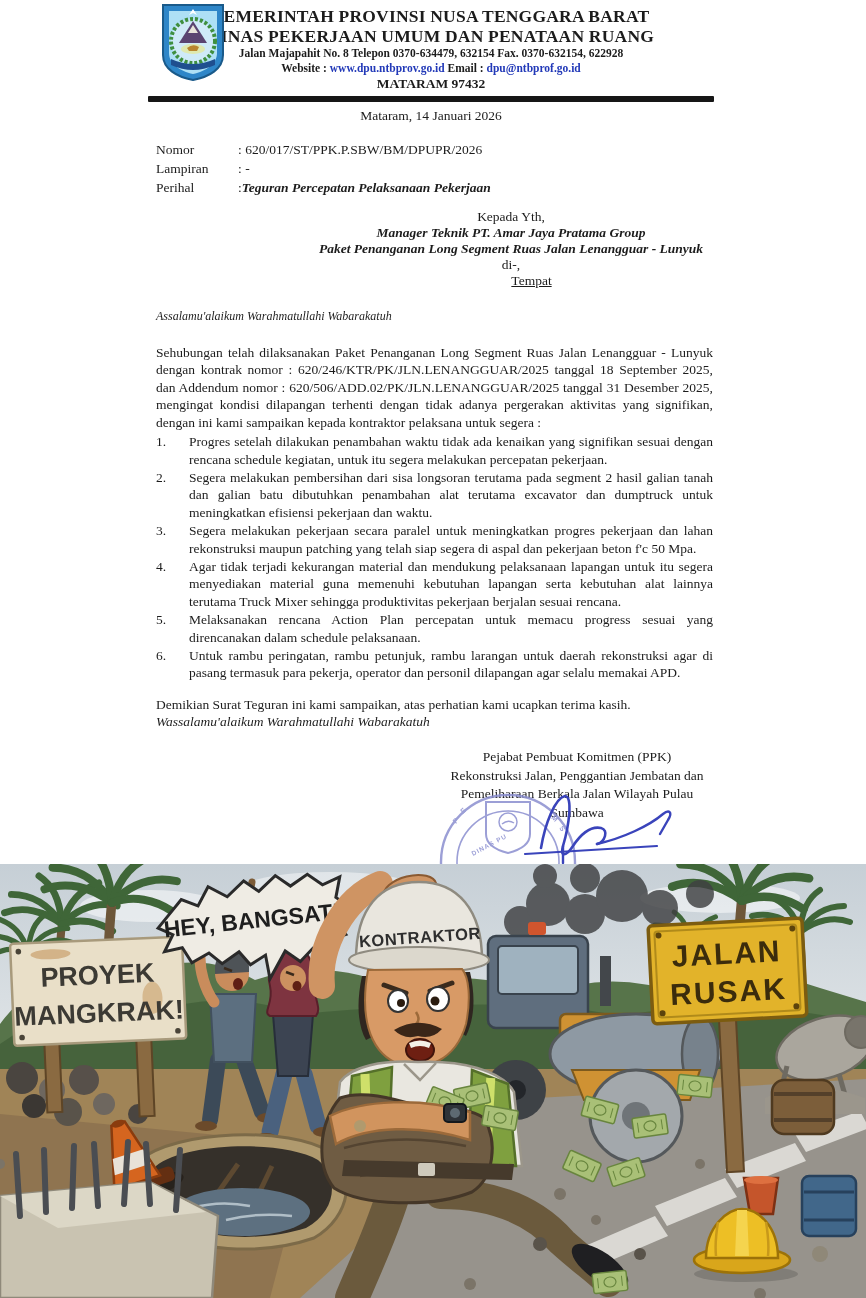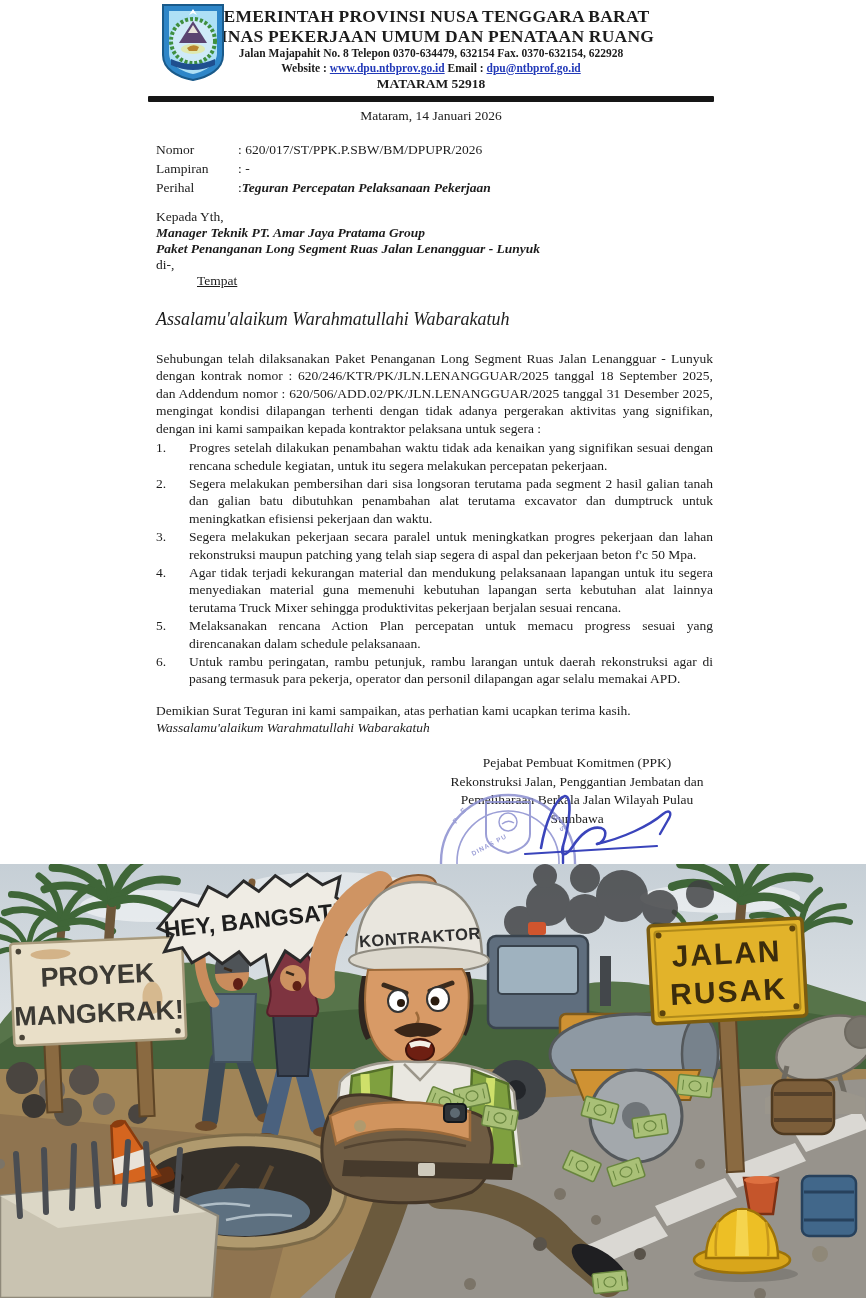--- a/index.html
+++ b/index.html
@@ -3,31 +3,31 @@
 <meta charset="utf-8">
 <style>
   html,body{margin:0;padding:0;}
   body{width:866px;height:1298px;background:#ffffff;position:relative;
        font-family:"Liberation Serif", serif;color:#1c1c1c;overflow:hidden;}
   .letter{position:absolute;top:0;left:0;width:866px;height:864px;overflow:hidden;background:#fff;}
   .letterhead{position:relative;padding-top:6px;margin-left:148px;width:566px;text-align:center;}
   .logo{position:absolute;left:13px;top:3px;}
   .org1,.org2{font-size:17.5px;line-height:20px;font-weight:bold;letter-spacing:.2px;}
   .addr,.web{font-size:11.5px;line-height:14.5px;font-weight:bold;}
-  .web .link{color:#2239b8;text-decoration:underline;}
+  .web .link{color:#2239b8;}
   .city{font-size:13.5px;line-height:17px;font-weight:bold;}
   .rule{margin:4px 0 0 148px;width:566px;height:6px;background:#161616;border-radius:1px;}
   .date{margin-left:148px;width:566px;text-align:center;font-size:13.5px;margin-top:6px;}
   .meta{margin:16px 0 0 156px;font-size:13.5px;line-height:19px;}
   .mrow{display:flex;}
   .mlabel{width:82px;flex:none;}
   .bold{font-weight:bold;font-style:italic;}
-  .recipient{margin:12px 0 0 156px;font-size:13.5px;line-height:16px;}
+  .recipient{margin:12px 0 0 156px;font-size:13.5px;line-height:16px;text-align:center;}
   .tempat{display:inline-block;margin-left:41px;margin-top:0;text-decoration:underline;}
-  .salam{margin:20px 0 0 156px;font-size:18px;font-style:italic;}
+  .salam{margin:20px 0 0 156px;font-size:12px;font-style:italic;}
   .intro{margin:20px 16px 0 156px;width:557px;text-align:justify;font-size:13.5px;line-height:17.4px;}
   .list{margin:2px 0 0 156px;width:557px;font-size:13.5px;line-height:17.8px;}
   .li{display:flex;}
   .num{width:33px;flex:none;}
   .txt{flex:1;text-align:justify;}
   .closing{margin:15px 0 0 156px;font-size:13.5px;line-height:16.5px;}
   .closing .ital{font-style:italic;}
   .sig{margin:18px 0 0 438px;width:278px;text-align:center;font-size:13.5px;line-height:18.5px;}
   .stampsig{position:absolute;left:413px;top:786px;z-index:3;}
   .illus{position:absolute;top:864px;left:0;width:866px;height:434px;}
@@ -48,21 +48,21 @@
       <path d="M18,40 L32,18 L46,40 Z" fill="#5a4470"></path>
       <path d="M27,30 L32,22 L37,30 Z" fill="#e8e4da"></path>
       <ellipse cx="32" cy="46" rx="12" ry="5" fill="#dfe9b0"></ellipse>
       <path d="M26,45 Q32,40 38,44 L36,48 L28,48 Z" fill="#b8862f"></path>
       <path d="M10,56 Q32,66 54,56 L54,62 Q32,72 10,62 Z" fill="#1f4f8f"></path>
     </svg>
     <div class="org1">PEMERINTAH PROVINSI NUSA TENGGARA BARAT</div>
     <div class="org2">DINAS PEKERJAAN UMUM DAN PENATAAN RUANG</div>
     <div class="addr">Jalan Majapahit No. 8 Telepon 0370-634479, 632154 Fax. 0370-632154, 622928</div>
     <div class="web"><span>Website : </span><span class="link">www.dpu.ntbprov.go.id</span><span> Email : </span><span class="link">dpu@ntbprof.go.id</span></div>
-    <div class="city">MATARAM 52918</div>
+    <div class="city">MATARAM 97432</div>
   </div>
 
   <div class="rule"></div>
   <div class="date">Mataram, 14 Januari 2026</div>
 
   <div class="meta">
     <div class="mrow">
         <span class="mlabel">Nomor</span>
         <span>: 620/017/ST/PPK.P.SBW/BM/DPUPR/2026</span>
       </div>

